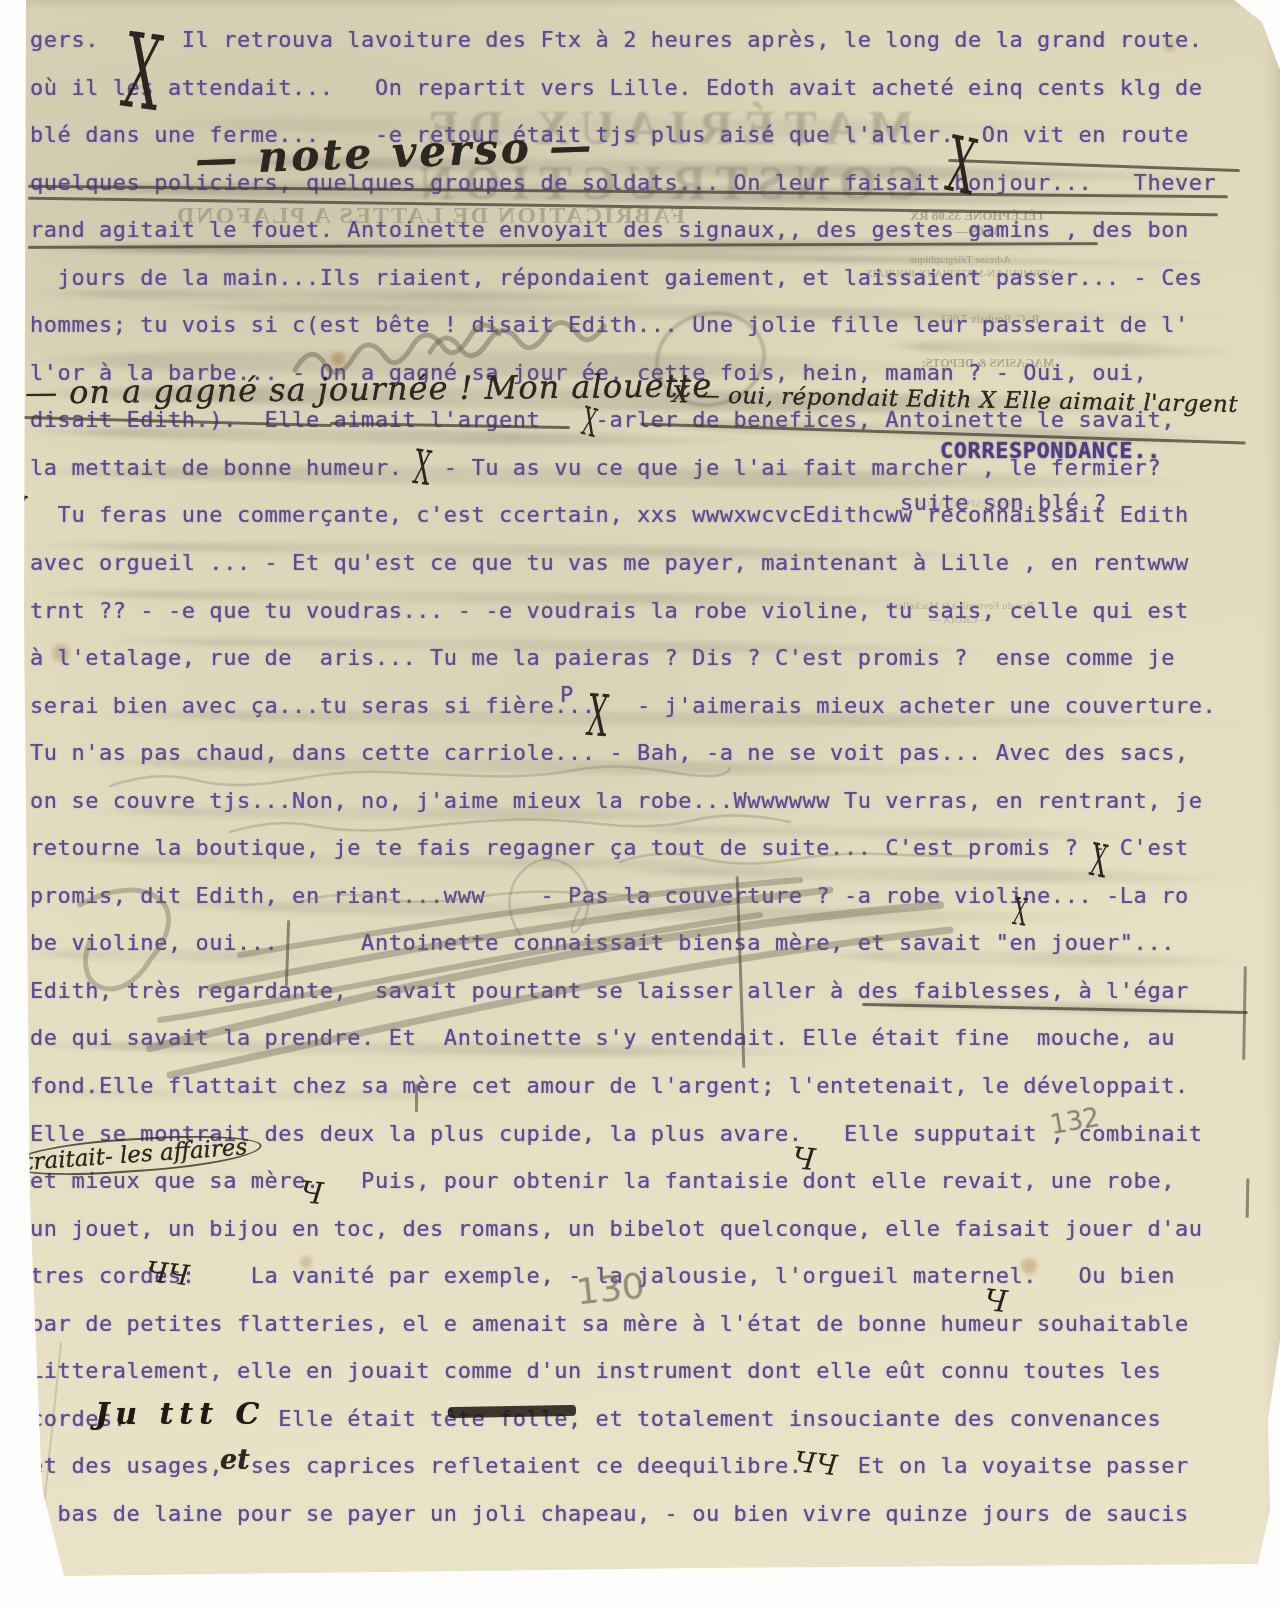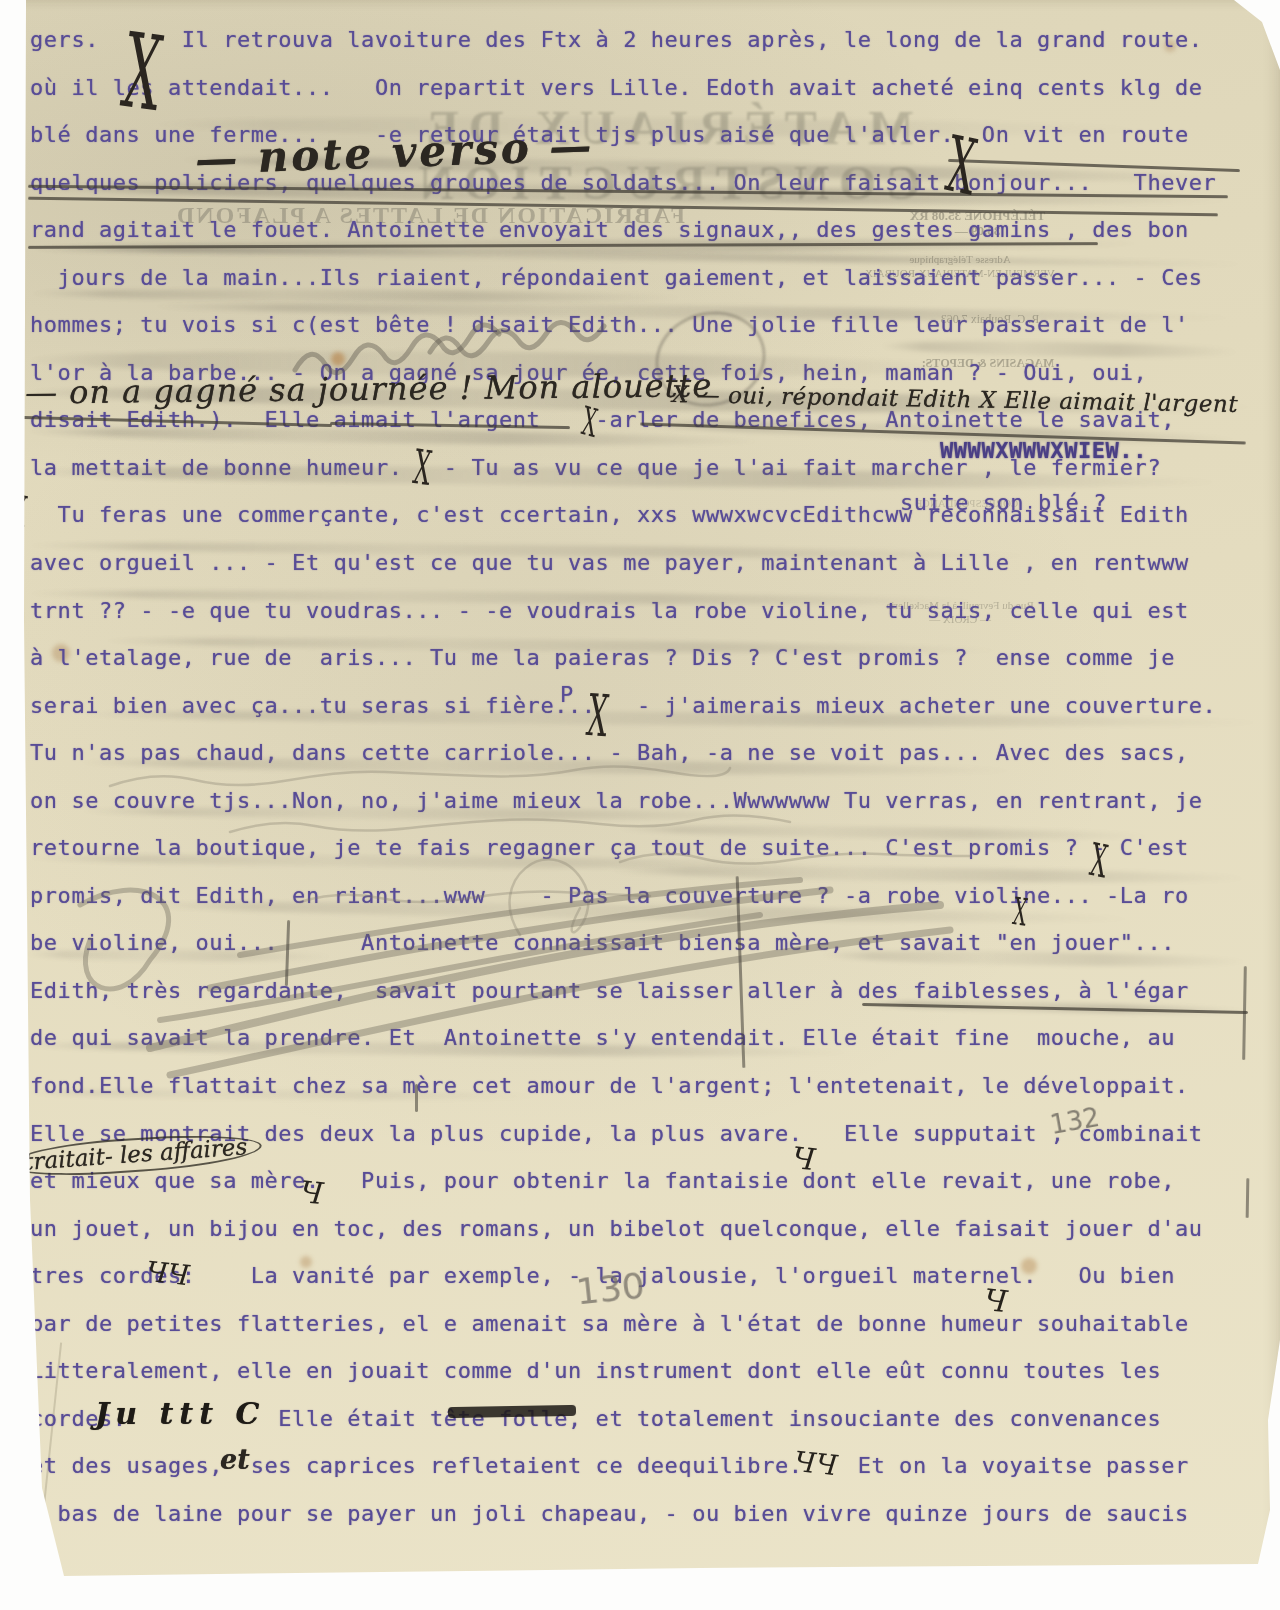--- a/index.html
+++ b/index.html
@@ -95,21 +95,21 @@
   <div class="lh lh-mag">MAGASINS &amp; DEPOTS:</div>
   <div class="lh lh-corr">CORRESPONDANCE</div>
   <div class="lh lh-rue">
     <div>Rue du Fevreuil, à la Mackellerie</div>
     <div>— CROIX —</div>
   </div>
 
   <div class="typed" id="typed-lines"><div class="tline">gers.      Il retrouva lavoiture des Ftx à 2 heures après, le long de la grand route.</div><div class="tline">où il les attendait...   On repartit vers Lille. Edoth avait acheté einq cents klg de</div><div class="tline">blé dans une ferme...    -e retour était tjs plus aisé que l'aller.  On vit en route</div><div class="tline">quelques policiers, quelques groupes de soldats... On leur faisait bonjour...   Thever</div><div class="tline">rand agitait le fouet. Antoinette envoyait des signaux,, des gestes gamins , des bon</div><div class="tline">  jours de la main...Ils riaient, répondaient gaiement, et laissaient passer... - Ces</div><div class="tline">hommes; tu vois si c(est bête ! disait Edith... Une jolie fille leur passerait de l'</div><div class="tline">l'or à la barbe... - On a gagné sa jour ée, cette fois, hein, maman ? - Oui, oui,</div><div class="tline">disait Edith.).  Elle aimait l'argent    -arler de benefices, Antoinette le savait,</div><div class="tline">la mettait de bonne humeur.   - Tu as vu ce que je l'ai fait marcher , le fermier?</div><div class="tline">  Tu feras une commerçante, c'est ccertain, xxs wwwxwcvcEdithcww reconnaissait Edith</div><div class="tline">avec orgueil ... - Et qu'est ce que tu vas me payer, maintenant à Lille , en rentwww</div><div class="tline">trnt ?? - -e que tu voudras... - -e voudrais la robe violine, tu sais, celle qui est</div><div class="tline">à l'etalage, rue de  aris... Tu me la paieras ? Dis ? C'est promis ?  ense comme je</div><div class="tline">serai bien avec ça...tu seras si fière...   - j'aimerais mieux acheter une couverture.</div><div class="tline">Tu n'as pas chaud, dans cette carriole... - Bah, -a ne se voit pas... Avec des sacs,</div><div class="tline">on se couvre tjs...Non, no, j'aime mieux la robe...Wwwwwww Tu verras, en rentrant, je</div><div class="tline">retourne la boutique, je te fais regagner ça tout de suite... C'est promis ? - C'est</div><div class="tline">promis, dit Edith, en riant...www    - Pas la couverture ? -a robe violine... -La ro</div><div class="tline">be violine, oui...      Antoinette connaissait biensa mère, et savait "en jouer"...</div><div class="tline">Edith, très regardante,  savait pourtant se laisser aller à des faiblesses, à l'égar</div><div class="tline">de qui savait la prendre. Et  Antoinette s'y entendait. Elle était fine  mouche, au</div><div class="tline">fond.Elle flattait chez sa mère cet amour de l'argent; l'entetenait, le développait.</div><div class="tline">Elle se montrait des deux la plus cupide, la plus avare.   Elle supputait , combinait</div><div class="tline">et mieux que sa mère.   Puis, pour obtenir la fantaisie dont elle revait, une robe,</div><div class="tline">un jouet, un bijou en toc, des romans, un bibelot quelconque, elle faisait jouer d'au</div><div class="tline">tres cordes:    La vanité par exemple, - la jalousie, l'orgueil maternel.   Ou bien</div><div class="tline">par de petites flatteries, el e amenait sa mère à l'état de bonne humeur souhaitable</div><div class="tline">Litteralement, elle en jouait comme d'un instrument dont elle eût connu toutes les</div><div class="tline">cordes.           Elle était tête folle, et totalement insouciante des convenances</div><div class="tline">et des usages,  ses caprices refletaient ce deequilibre.    Et on la voyaitse passer</div><div class="tline">e bas de laine pour se payer un joli chapeau, - ou bien vivre quinze jours de saucis</div></div>
 
   <div class="typed-overlay" style="left:900px;top:490px;">suite son blé ?</div>
-  <div class="typed-overlay overstrike" style="left:940px;top:438px;">WWWWXWWWXWIEW..</div>
+  <div class="typed-overlay overstrike" style="left:940px;top:438px;">CORRESPONDANCE..</div>
   <div class="typed-overlay" style="left:560px;top:682px;">P</div>
 
   <div class="hand note-verso">— note verso —</div>
   <div class="hand interline-1">— on a gagné sa journée ! Mon alouette</div>
   <div class="hand interline-2">X — oui, répondait Edith X Elle aimait l'argent</div>
   <div class="hand circled-note">traitait- les affaires</div>
   <div class="hand et-insert">et</div>
   <div class="hand scribble-word">Ju ttt C</div>
   <div class="pnum num-132">132</div>
   <div class="pnum num-130">130</div>

